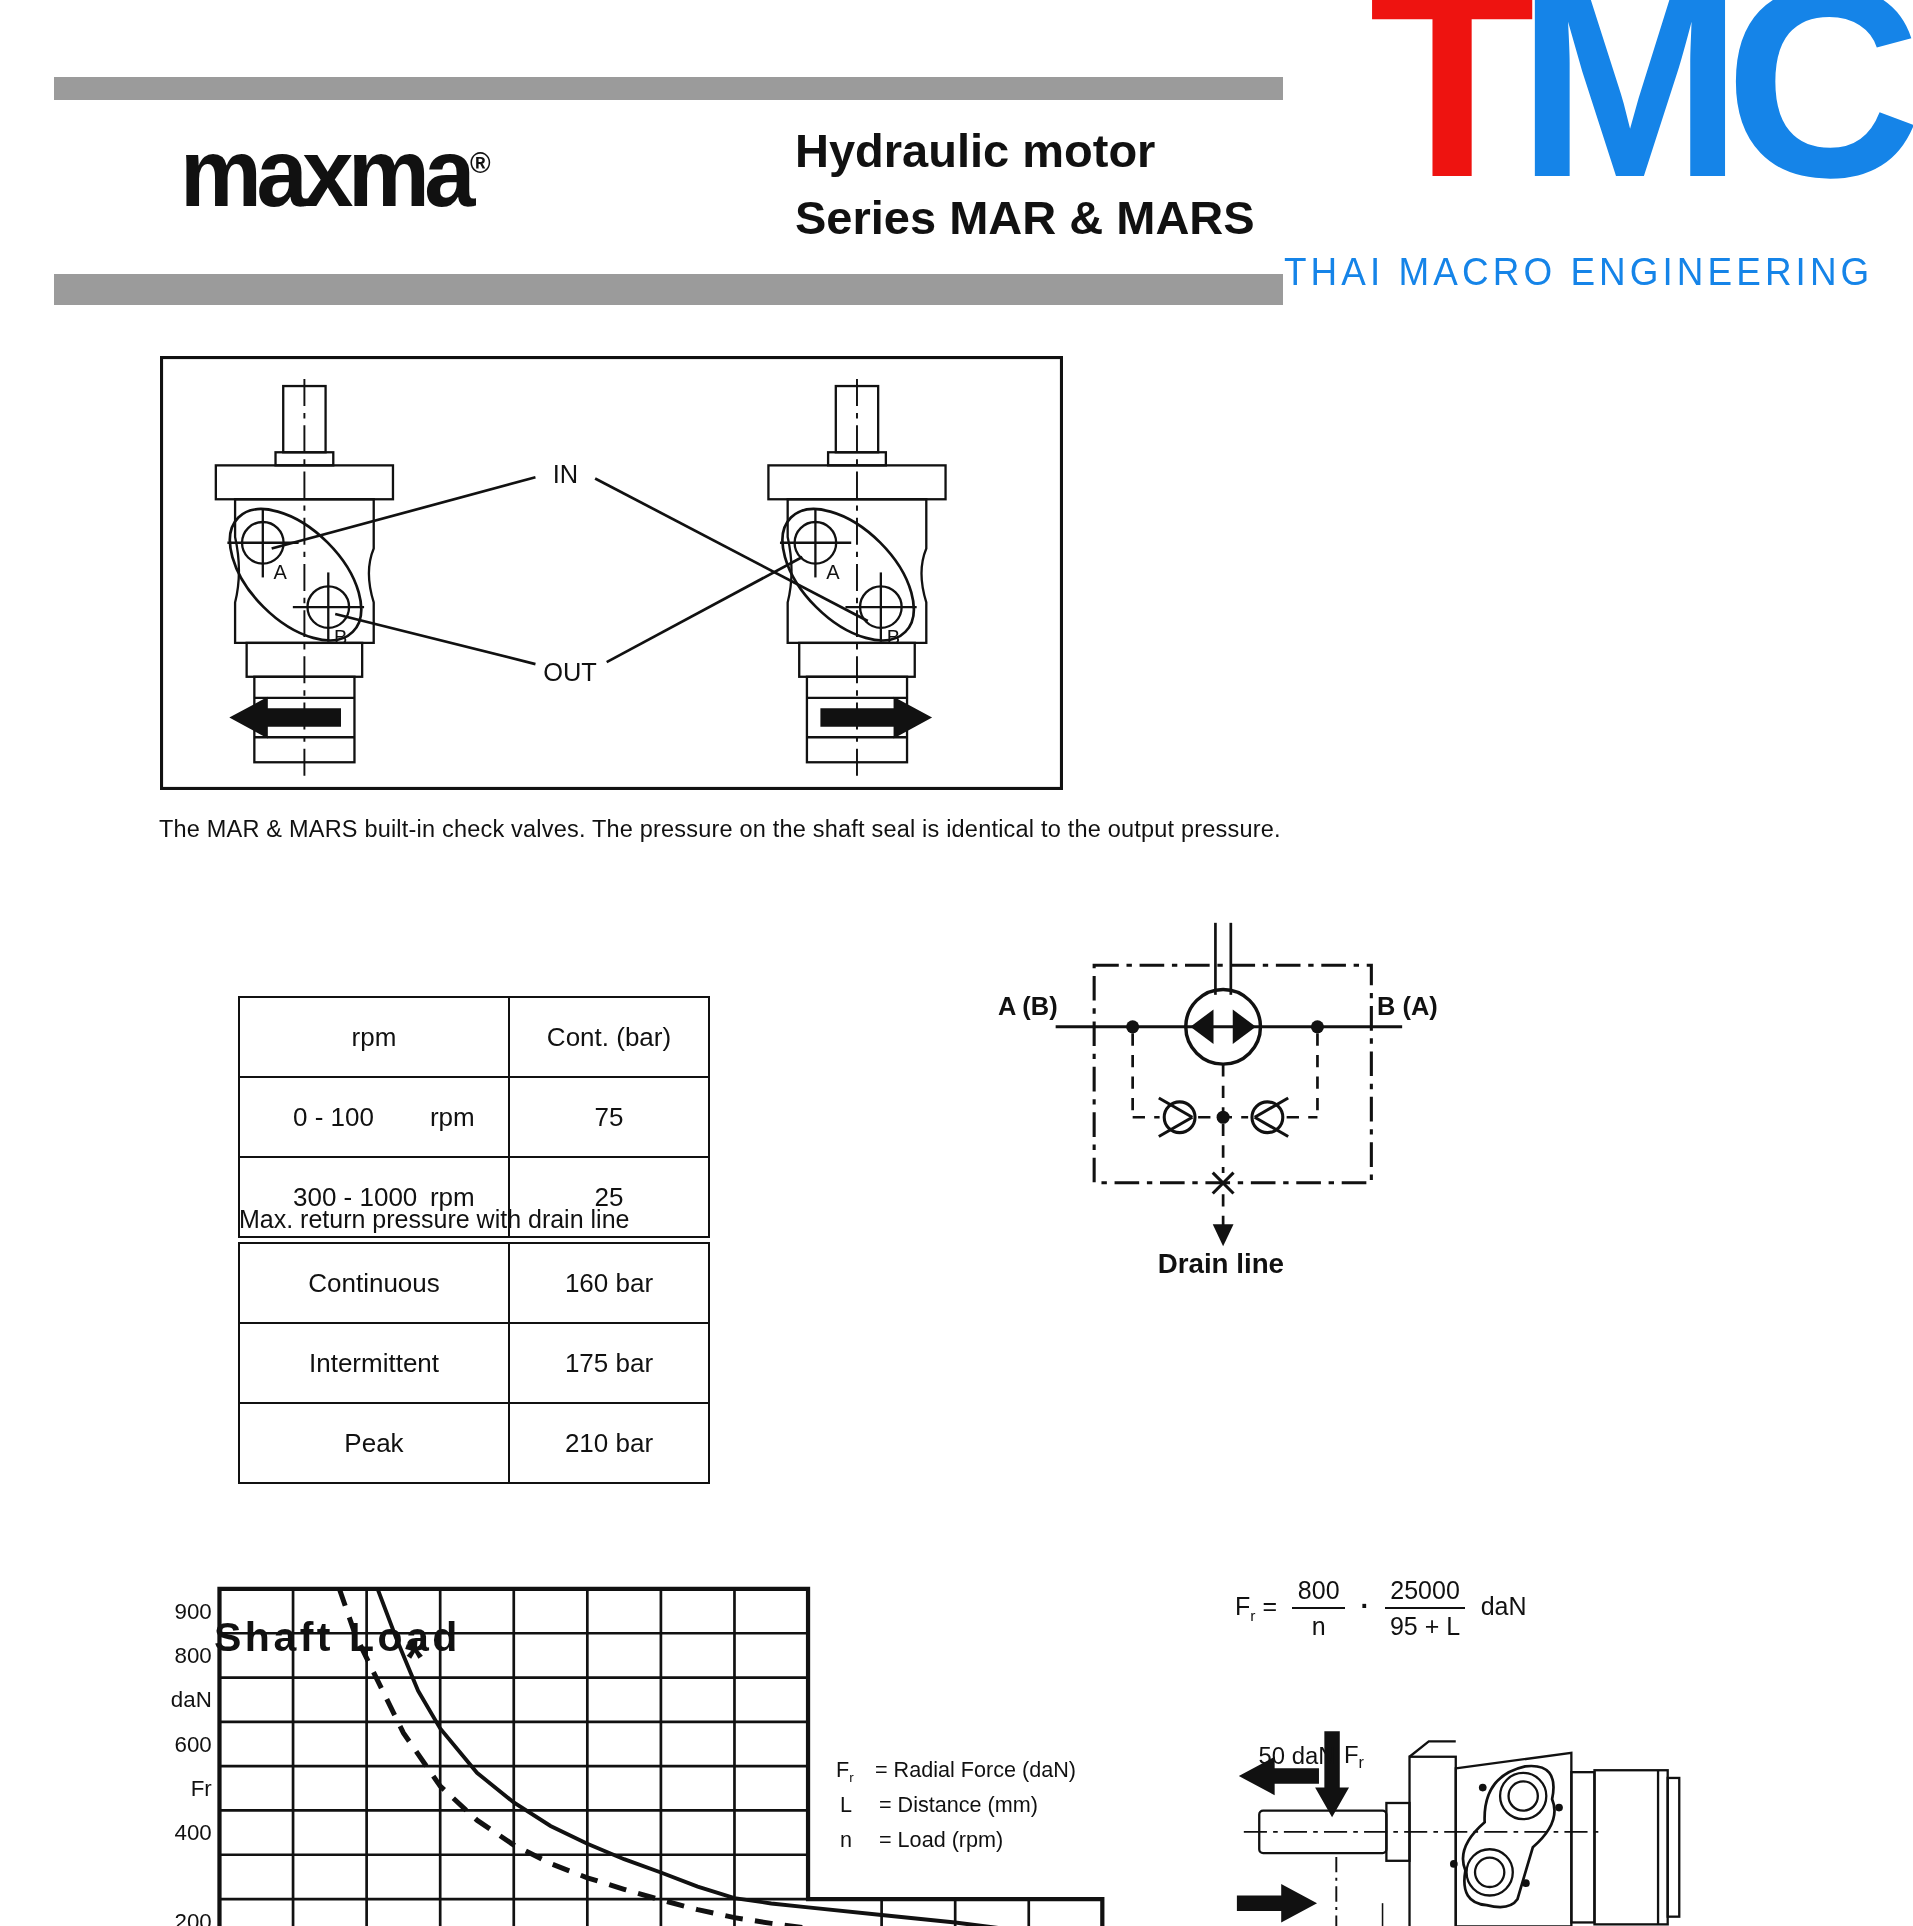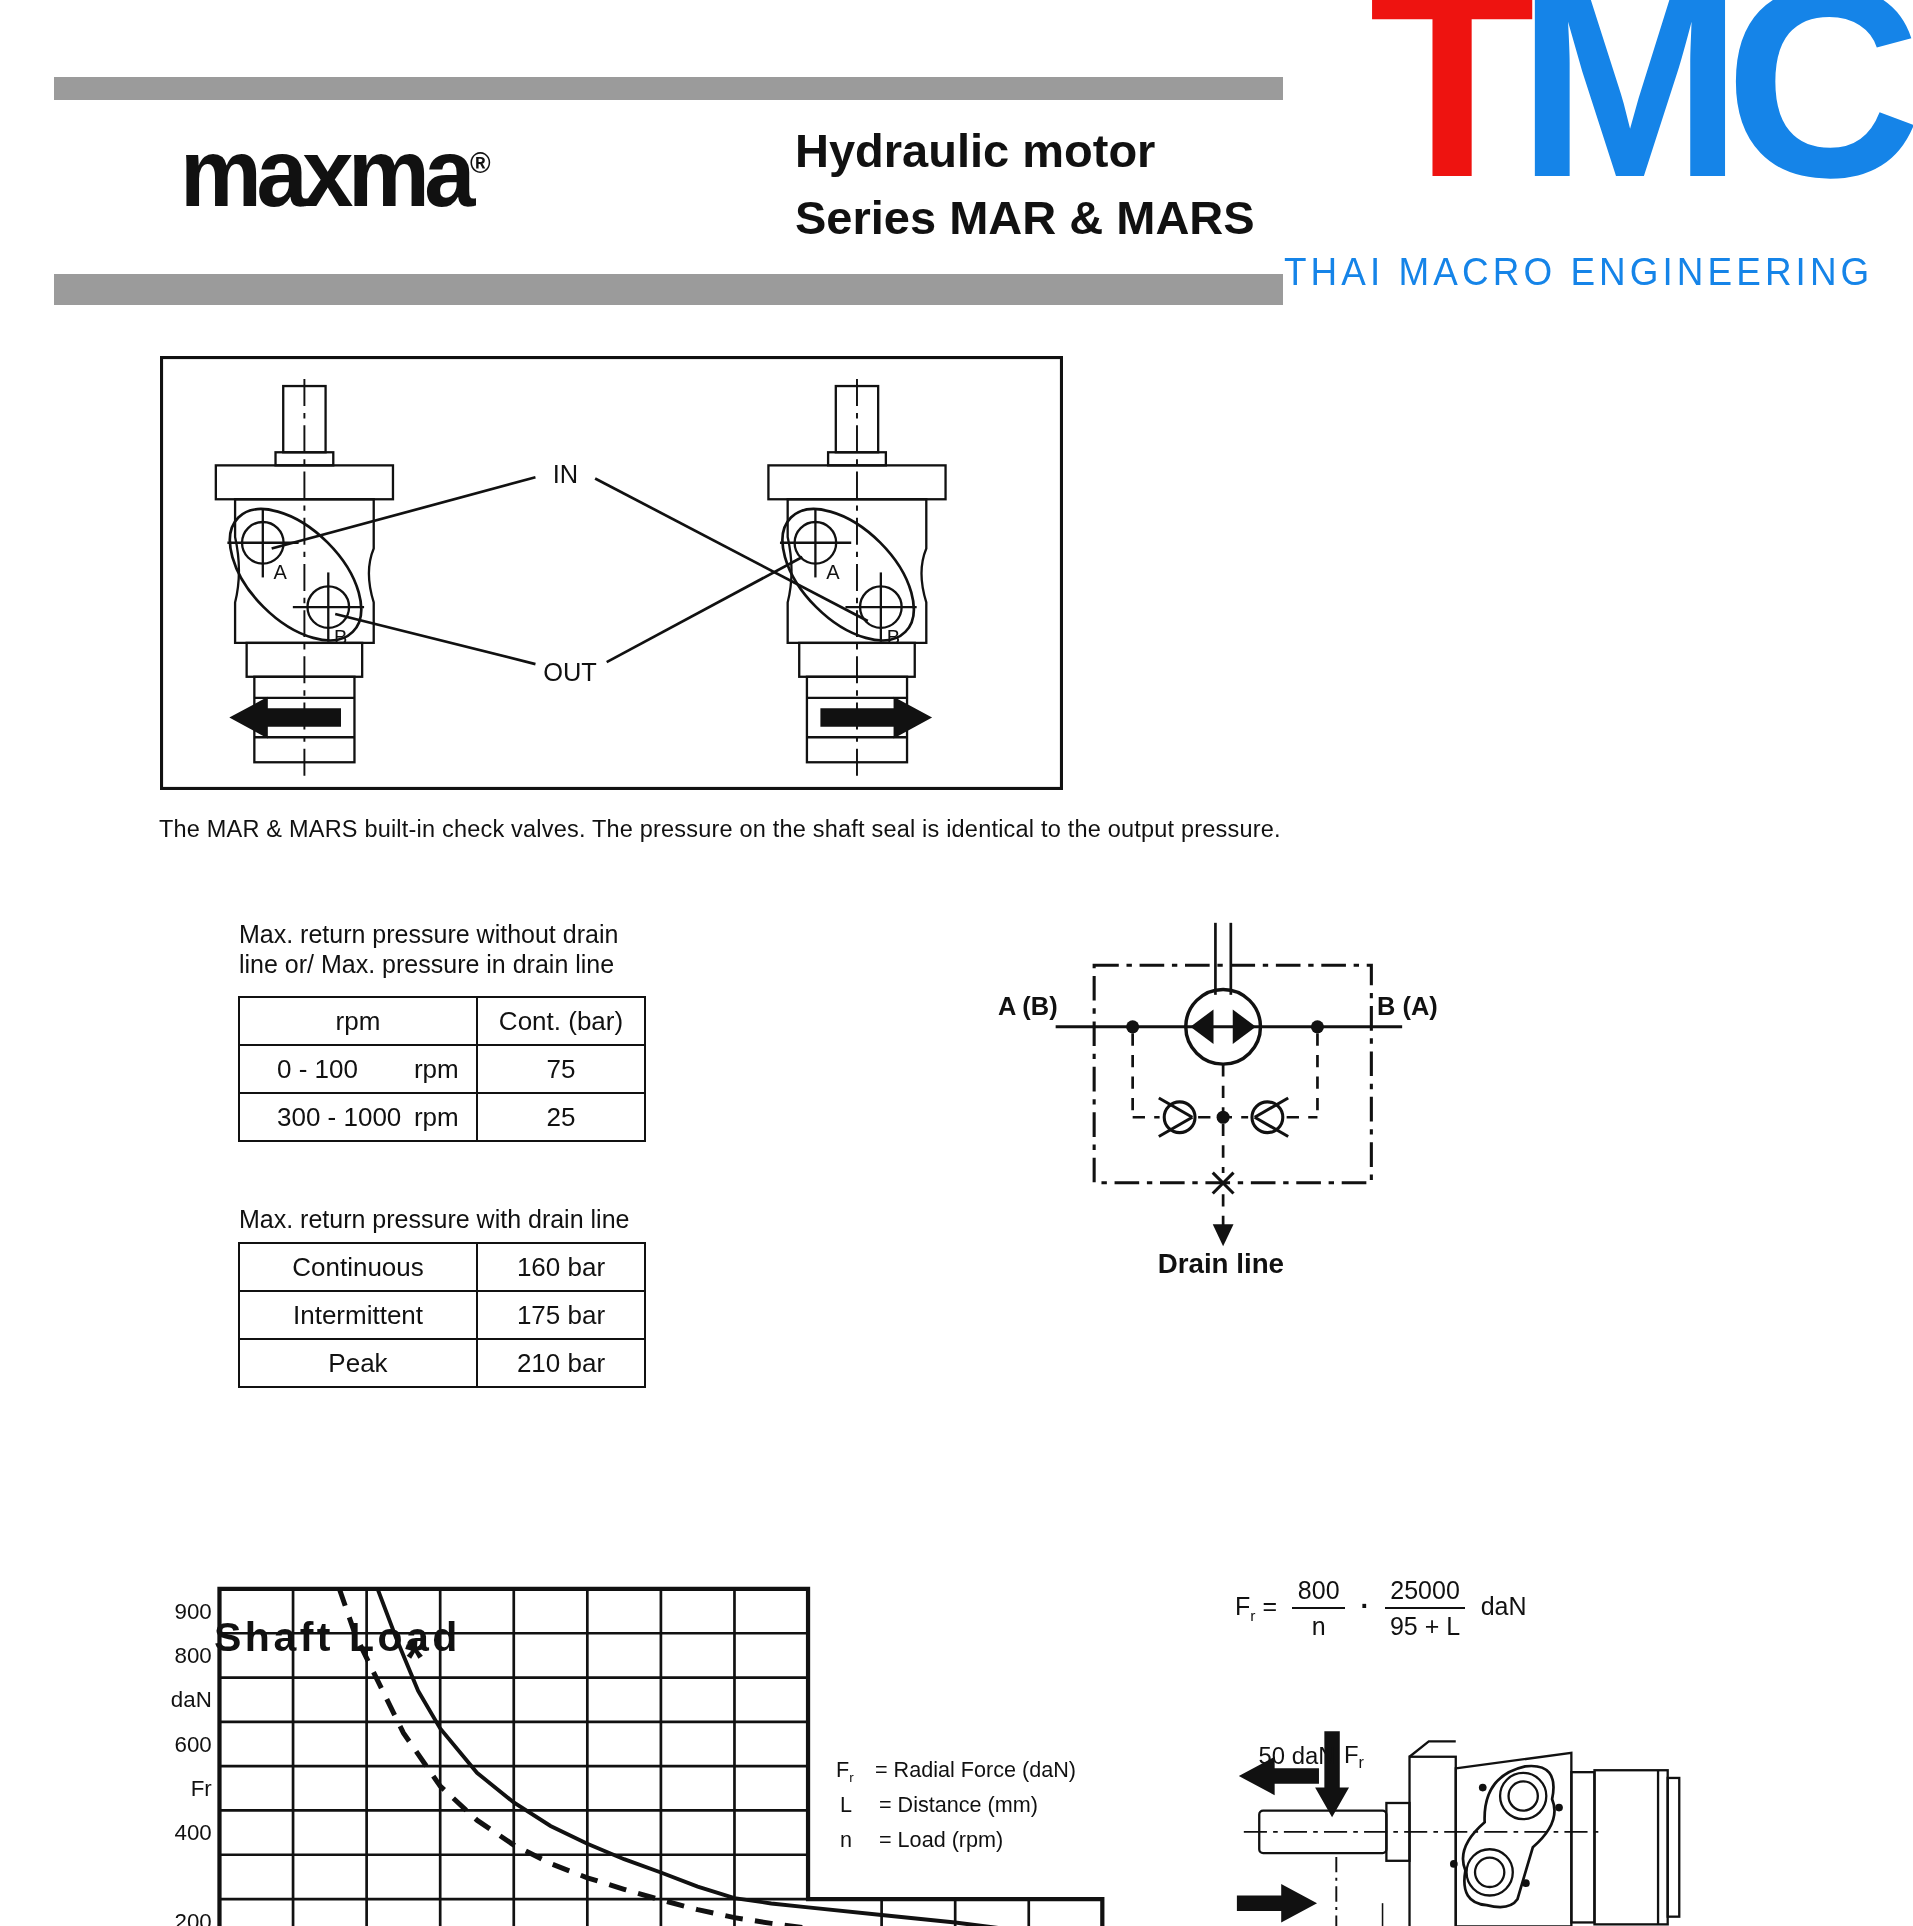--- a/index.html
+++ b/index.html
@@ -23,21 +23,21 @@
            transform:scaleX(0.97);transform-origin:left top;}
   
   #rot-box{left:160px;top:356px;width:903px;height:434px;}
   #rot-title{left:1082px;top:367px;font-size:40px;font-weight:bold;letter-spacing:2.3px;white-space:nowrap;}
   #rot-caption{left:159px;top:816px;width:1402px;font-size:23.5px;letter-spacing:0.2px;white-space:nowrap;}
   
   .tbl-title{font-size:25px;line-height:1.18;}
   #tbl1-title{left:239px;top:920px;}
   #tbl2-title{left:239px;top:1205px;}
   table.ptable{border-collapse:collapse;position:absolute;table-layout:fixed;}
-  table.ptable td{border:2.7px solid #111;font-size:26px;padding:0;height:46px;}
+  table.ptable td{border:2.7px solid #111;font-size:26px;padding:16px;height:46px;}
   #tbl1{left:238px;top:996px;width:401px;}
   #tbl2{left:238px;top:1242px;width:401px;}
   .c1{width:236px;}
   .c2{width:166px;text-align:center;}
   .rng-cell{white-space:nowrap;}
   .rng{display:inline-block;margin-left:37px;}
   .unit{float:right;margin-right:17.3px;}
   .hdr{text-align:center;}
   
   #circuit{left:944px;top:886px;}
@@ -135,24 +135,20 @@
     </g>
     <g font-size="52">
       <text x="295" y="578">A</text>
       <text x="452" y="748">B</text>
       <text x="1730" y="578">A</text>
       <text x="1887" y="748">B</text>
     </g>
   </svg>
   <div class="abs" id="rot-caption">The MAR &amp; MARS built-in check valves. The pressure on the shaft seal is identical to the output pressure.</div>
 
-  <div class="abs tbl-title" id="tbl1-title">
-    <div>Max. return pressure without drain</div>
-    <div>line or/ Max. pressure in drain line</div>
-  </div>
   <table class="ptable" id="tbl1">
     <tbody>
         <tr>
       <td class="c1 hdr">rpm</td>
       <td class="c2 hdr">Cont. (bar)</td>
     </tr>
     <tr>
       <td class="c1 rng-cell"><span class="rng">0 - 100</span><span class="unit">rpm</span></td>
       <td class="c2 val">75</td>
     </tr>

